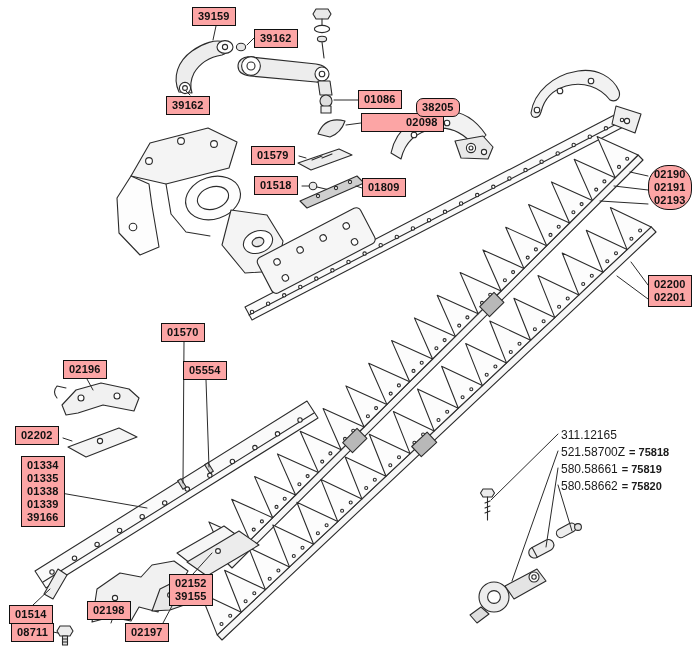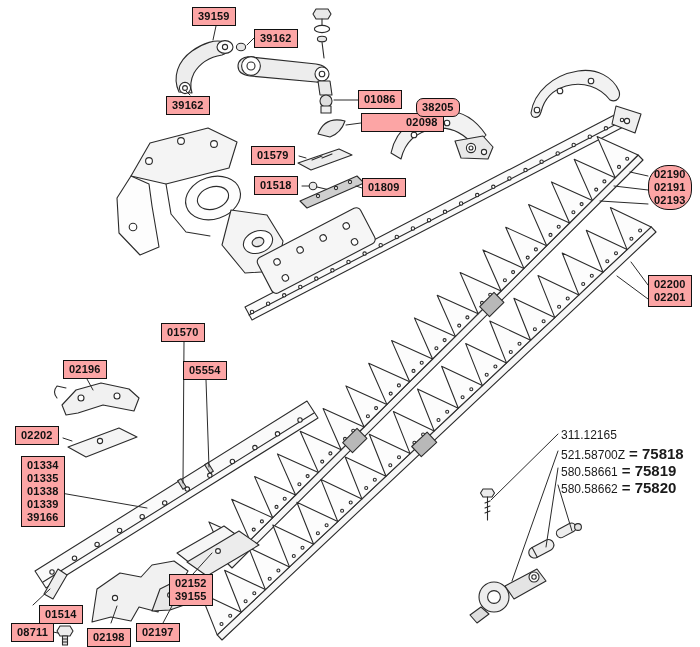--- a/index.html
+++ b/index.html
@@ -7,21 +7,21 @@
   body { font-family:"Liberation Sans", sans-serif; }
   #stage { position:relative; width:700px; height:647px; background:#fff; overflow:hidden; }
   #art { position:absolute; left:0; top:0; }
   #labels { position:absolute; left:0; top:0; width:100%; height:100%; }
   .part-label {
     position:absolute; background:#fca5a5; border:1.4px solid #111; color:#111;
     font-size:11px; font-weight:bold; line-height:13px; padding:2px 5px;
     text-align:center; letter-spacing:.2px; white-space:nowrap; cursor:pointer;
   }
   .ref-label { position:absolute; color:#1a1a1a; font-size:12px; white-space:nowrap; cursor:pointer; }
-  .ref-label .suffix { font-size:15px; font-weight:bold; margin-left:4px; }
+  .ref-label .suffix { font-size:11px; font-weight:bold; margin-left:4px; }
 </style>
 </head>
 <body>
 
 <div id="stage">
 
   <svg id="art" width="700" height="647" viewBox="0 0 700 647">
     <g stroke="#2b2b2b" stroke-width="1.1" fill="none" stroke-linejoin="round" stroke-linecap="round">
 
       <g>
@@ -411,30 +411,30 @@
         <div>01334</div>
         <div>01335</div>
         <div>01338</div>
         <div>01339</div>
         <div>39166</div>
       </div>
       <div class="part-label" style="left: 169px; top: 574px;">
         <div>02152</div>
         <div>39155</div>
       </div>
-      <div class="part-label" style="left: 9px; top: 605px; margin-left: 30px;">
+      <div class="part-label" style="left: 9px; top: 605px;">
         <div>01514</div>
       </div>
       <div class="part-label" style="left: 11px; top: 623px;">
         <div>08711</div>
       </div>
-      <div class="part-label" style="left: 87px; top: 628px;">
+      <div class="part-label" style="left: 87px; top: 601px;">
         <div>02198</div>
       </div>
-      <div class="part-label" style="left: 136px; top: 623px;">
+      <div class="part-label" style="left: 125px; top: 623px;">
         <div>02197</div>
       </div>
       <div class="ref-label" style="left: 561px; top: 428px;"><span>311.12165</span></div>
       <div class="ref-label" style="left: 561px; top: 445px;"><span>521.58700Z</span><span class="suffix">= 75818</span></div>
       <div class="ref-label" style="left: 561px; top: 462px;"><span>580.58661</span><span class="suffix">= 75819</span></div>
       <div class="ref-label" style="left: 561px; top: 479px;"><span>580.58662</span><span class="suffix">= 75820</span></div>
     </div>
 </div>
 
 </body></html>

